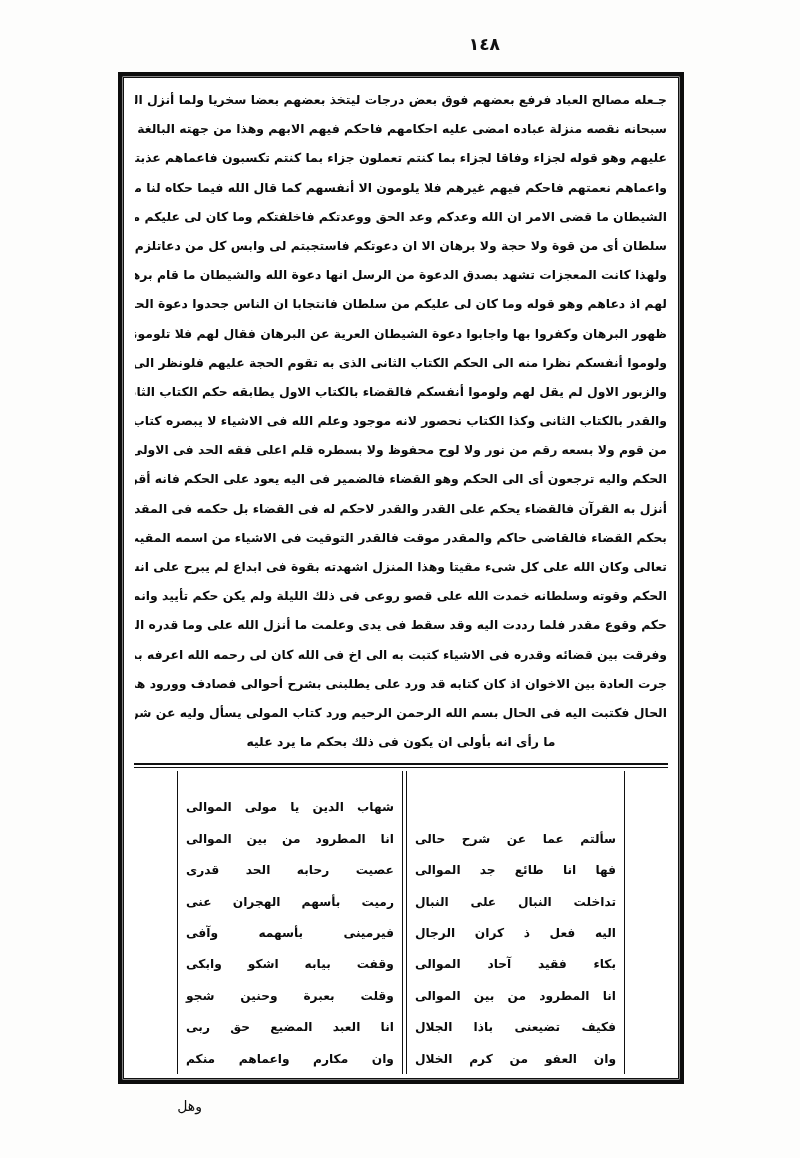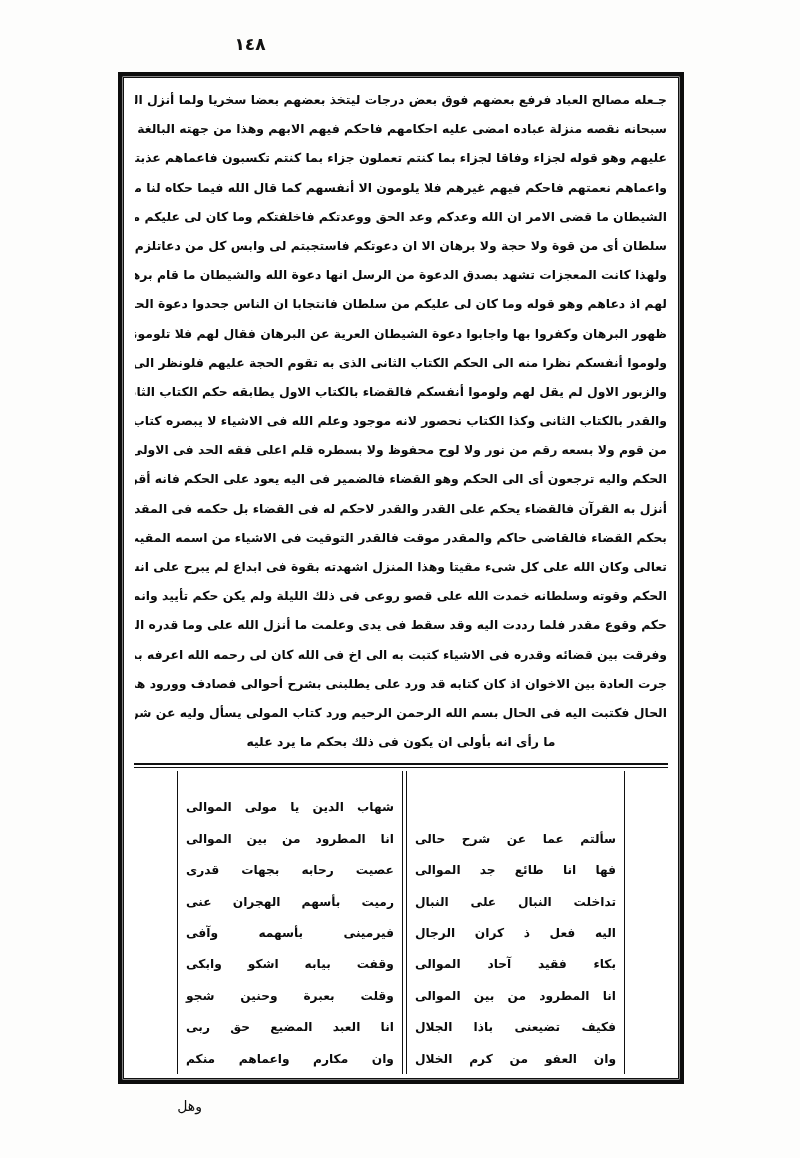--- a/index.html
+++ b/index.html
@@ -23,21 +23,21 @@
     inset: 0;
     background: #fdfdfc;
   }
 
   
   .folio {
     position: absolute;
     top: 34px;
     left: 0;
     right: 0;
-    text-align: center;
+    text-align: right;
     padding-right: 0;
   }
   .folio-num {
     display: inline-block;
     margin-right: 300px;
     font-family: "DejaVu Sans", sans-serif;
     font-size: 17px;
     font-weight: 700;
     letter-spacing: 1px;
     color: #111;
@@ -199,21 +199,21 @@
     <div class="mid-rule"></div>
 
     <div class="poem-table">
 
       <div class="poem-col margin-col"></div>
       <div class="col-rule"></div>
 
       <div class="poem-col verse-col">
         <div class="verse">شهاب الدين يا مولى الموالى</div>
         <div class="verse">انا المطرود من بين الموالى</div>
-        <div class="verse">عصيت رحابه بجهات قدرى</div>
+        <div class="verse">عصيت رحابه الحد قدرى</div>
         <div class="verse">رميت بأسهم الهجران عنى</div>
         <div class="verse">فيرمينى بأسهمه وآفى</div>
         <div class="verse">وقفت بيابه اشكو وابكى</div>
         <div class="verse">وقلت بعبرة وحنين شجو</div>
         <div class="verse">انا العبد المضيع حق ربى</div>
         <div class="verse">وان مكارم واعماهم منكم</div>
       </div>
 
       <div class="col-rule double"></div>
 

